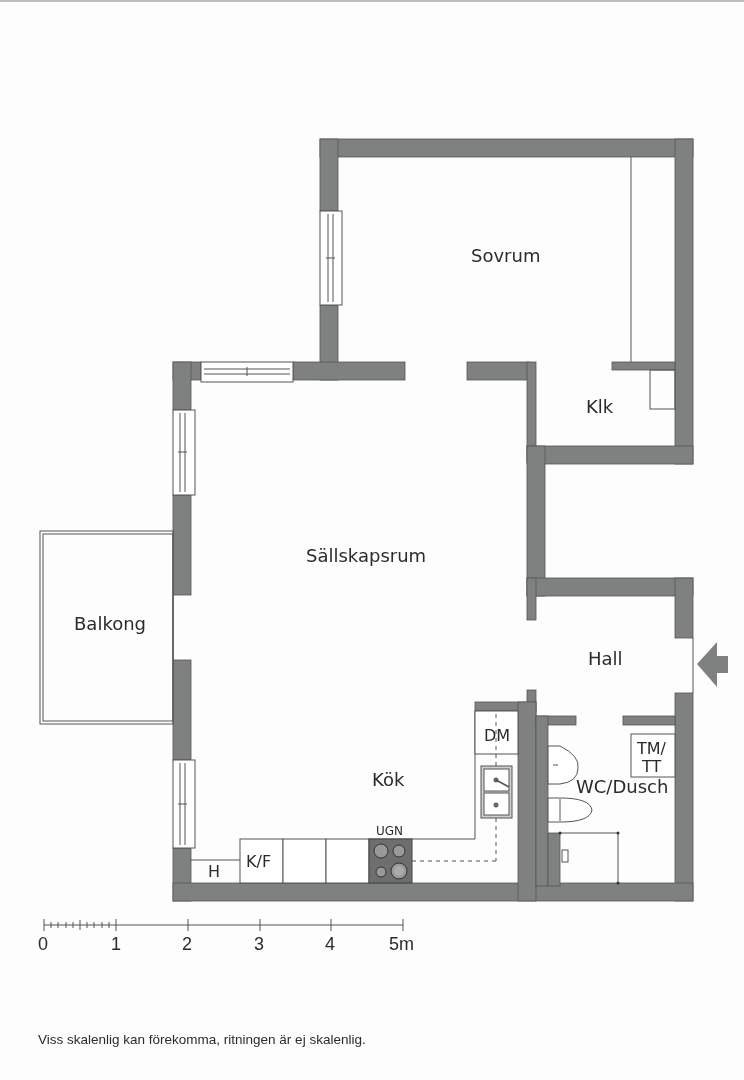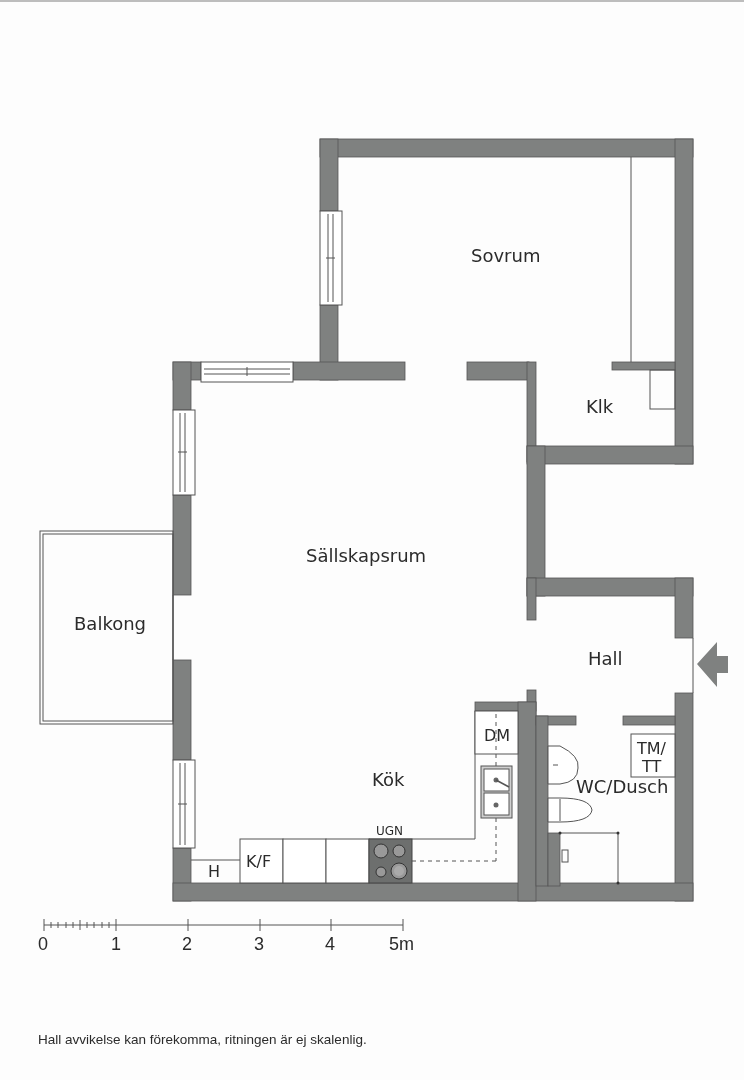--- a/index.html
+++ b/index.html
@@ -179,13 +179,13 @@
     <line x1="403" y1="919" x2="403" y2="931" stroke="#555"></line>
     <text class="scale-label" x="38" y="950">0</text>
     <text class="scale-label" x="111" y="950">1</text>
     <text class="scale-label" x="182" y="950">2</text>
     <text class="scale-label" x="254" y="950">3</text>
     <text class="scale-label" x="325" y="950">4</text>
     <text class="scale-label" x="389" y="950">5m</text>
   </g>
 </svg>
 
-<div class="footnote">Hall avvikelse kan förekomma, ritningen är ej skalenlig.</div>
+<div class="footnote">Viss skalenlig kan förekomma, ritningen är ej skalenlig.</div>
 
 </body></html>

